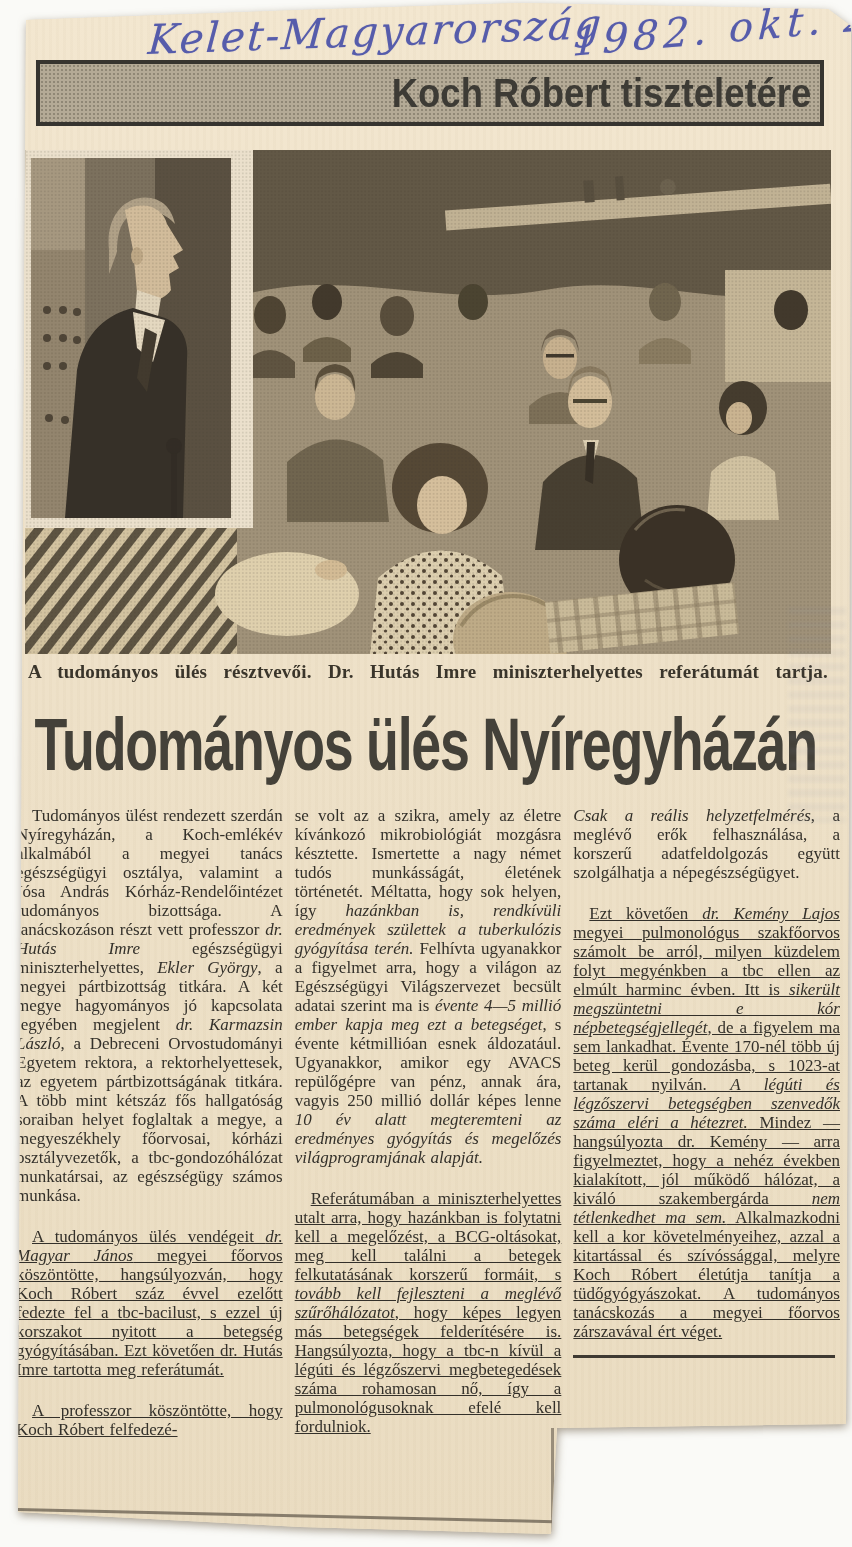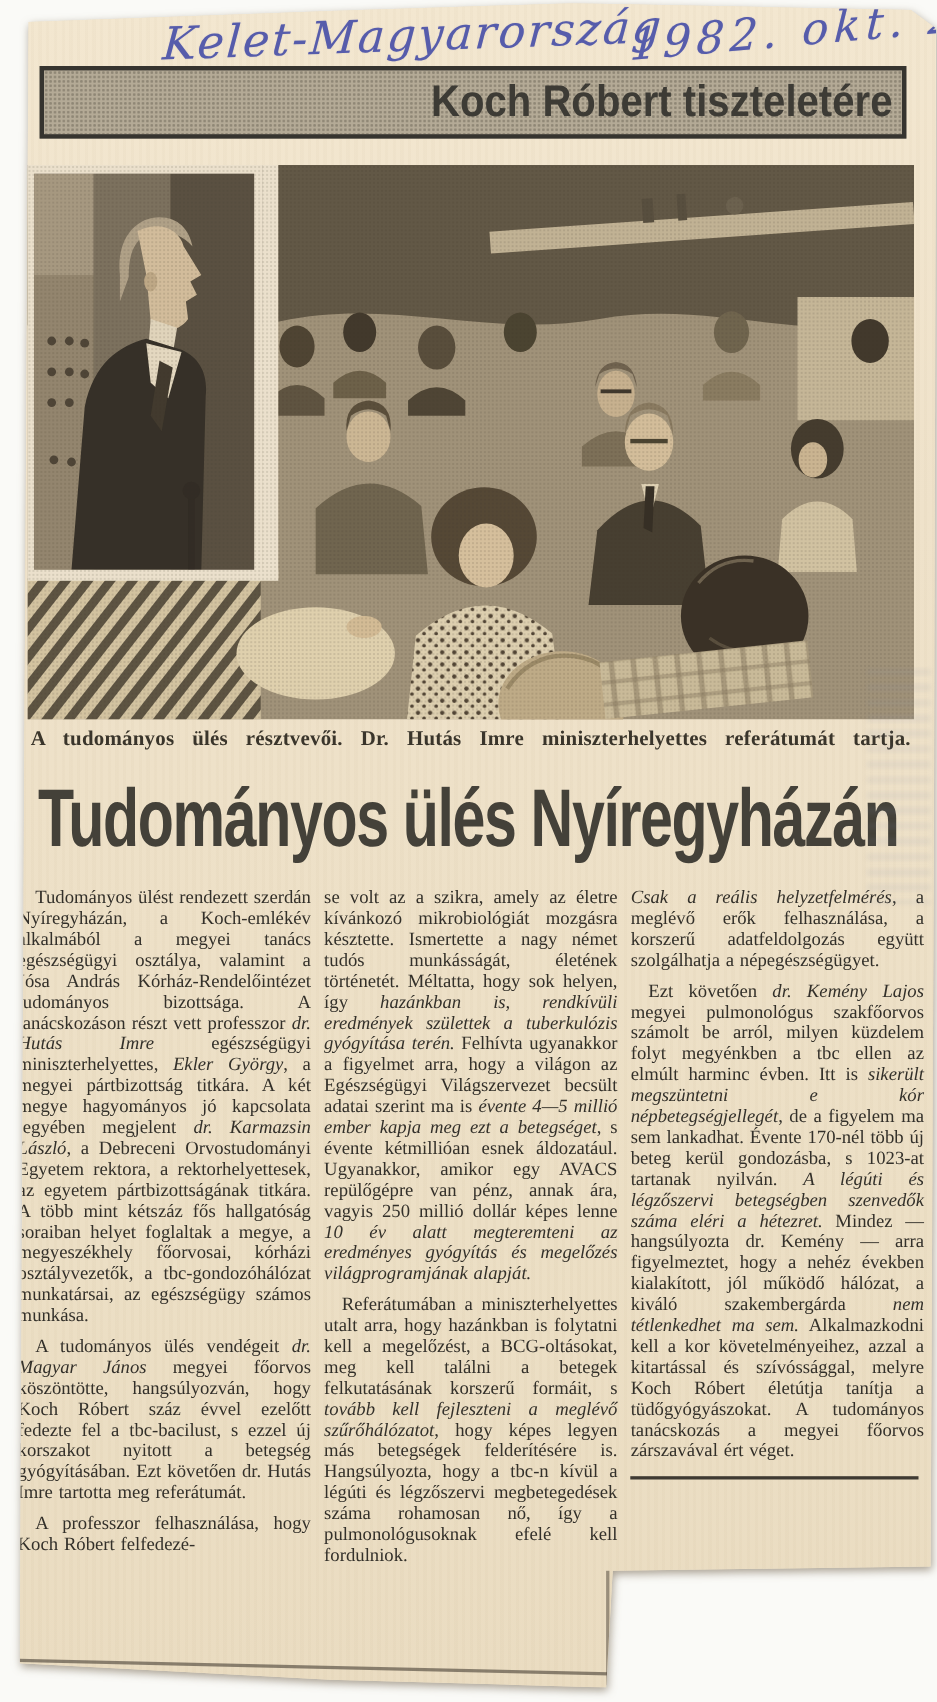--- a/index.html
+++ b/index.html
@@ -81,21 +81,21 @@
 
   
   .article{
     position:absolute;left:16px;top:806px;width:824px;height:730px;
     display:grid;grid-template-columns:1fr 1fr 1fr;column-gap:12px;
     font-size:17px;line-height:19px;
     text-align:justify;
   }
   .article p{margin:0;word-spacing:1px;}
   .article p.indent{text-indent:16px;}
-  .article p.spaced{margin-top:9px;}
+  .article p.spaced{margin-top:22px;text-decoration:underline;}
   .end-rule{height:3px;margin-top:14px;width:98%;}
 
   
   .edge-bottom{position:absolute;left:14px;top:1514px;width:540px;height:3px;
     background:rgba(55,47,38,.55);transform:rotate(1.3deg);}
   .edge-vert{position:absolute;left:551px;top:1428px;width:3px;height:104px;
     background:rgba(55,47,38,.45);}
   .artifact{position:absolute;background:#2e2c28;border-radius:2px;}
   .a1{left:2px;top:60px;width:10px;height:58px;}
   .a2{left:6px;top:166px;width:6px;height:20px;}
@@ -242,21 +242,21 @@
       <div class="caption">A tudományos ülés résztvevői. Dr. Hutás Imre miniszterhelyettes referátumát tartja.</div>
 
       <div class="headline" style="color: rgb(68, 65, 57);">
         <span>Tudományos ülés Nyíregyházán</span>
       </div>
 
       <div class="article" style="color: rgb(51, 48, 42);">
         <div class="col">
           <p class="indent">Tudományos ülést rendezett szerdán Nyíregyházán, a Koch-emlékév alkalmából a megyei tanács egészségügyi osztálya, valamint a Jósa András Kórház-Rendelőintézet tudományos bizottsága. A tanácskozáson részt vett professzor <i>dr. Hutás Imre</i> egészségügyi miniszterhelyettes, <i>Ekler György</i>, a megyei pártbizottság titkára. A két megye hagyományos jó kapcsolata jegyében megjelent <i>dr. Karmazsin László</i>, a Debreceni Orvostudományi Egyetem rektora, a rektorhelyettesek, az egyetem pártbizottságának titkára. A több mint kétszáz fős hallgatóság soraiban helyet foglaltak a megye, a megyeszékhely főorvosai, kórházi osztályvezetők, a tbc-gondozóhálózat munkatársai, az egészségügy számos munkása.</p>
           <p class="indent spaced">A tudományos ülés vendégeit <i>dr. Magyar János</i> megyei főorvos köszöntötte, hangsúlyozván, hogy Koch Róbert száz évvel ezelőtt fedezte fel a tbc-bacilust, s ezzel új korszakot nyitott a betegség gyógyításában. Ezt követően dr. Hutás Imre tartotta meg referátumát.</p>
-          <p class="indent spaced">A professzor felhasználása, hogy Koch Róbert felfedezé-</p>
+          <p class="indent spaced">A professzor köszöntötte, hogy Koch Róbert felfedezé-</p>
         </div>
         <div class="col">
           <p>se volt az a szikra, amely az életre kívánkozó mikrobiológiát mozgásra késztette. Ismertette a nagy német tudós munkásságát, életének történetét. Méltatta, hogy sok helyen, így <i>hazánkban is, rendkívüli eredmények születtek a tuberkulózis gyógyítása terén.</i> Felhívta ugyanakkor a figyelmet arra, hogy a világon az Egészségügyi Világszervezet becsült adatai szerint ma is <i>évente 4—5 millió ember kapja meg ezt a betegséget</i>, s évente kétmillióan esnek áldozatául. Ugyanakkor, amikor egy AVACS repülőgépre van pénz, annak ára, vagyis 250 millió dollár képes lenne <i>10 év alatt megteremteni az eredményes gyógyítás és megelőzés világprogramjának alapját.</i></p>
           <p class="indent spaced">Referátumában a miniszterhelyettes utalt arra, hogy hazánkban is folytatni kell a megelőzést, a BCG-oltásokat, meg kell találni a betegek felkutatásának korszerű formáit, s <i>tovább kell fejleszteni a meglévő szűrőhálózatot</i>, hogy képes legyen más betegségek felderítésére is. Hangsúlyozta, hogy a tbc-n kívül a légúti és légzőszervi megbetegedések száma rohamosan nő, így a pulmonológusoknak efelé kell fordulniok.</p>
         </div>
         <div class="col">
           <p><i>Csak a reális helyzetfelmérés</i>, a meglévő erők felhasználása, a korszerű adatfeldolgozás együtt szolgálhatja a népegészségügyet.</p>
           <p class="indent spaced">Ezt követően <i>dr. Kemény Lajos</i> megyei pulmonológus szakfőorvos számolt be arról, milyen küzdelem folyt megyénkben a tbc ellen az elmúlt harminc évben. Itt is <i>sikerült megszüntetni e kór népbetegségjellegét</i>, de a figyelem ma sem lankadhat. Évente 170-nél több új beteg kerül gondozásba, s 1023-at tartanak nyilván. <i>A légúti és légzőszervi betegségben szenvedők száma eléri a hétezret.</i> Mindez — hangsúlyozta dr. Kemény — arra figyelmeztet, hogy a nehéz években kialakított, jól működő hálózat, a kiváló szakembergárda <i>nem tétlenkedhet ma sem.</i> Alkalmazkodni kell a kor követelményeihez, azzal a kitartással és szívóssággal, melyre Koch Róbert életútja tanítja a tüdőgyógyászokat. A tudományos tanácskozás a megyei főorvos zárszavával ért véget.</p>
           <div class="end-rule" style="background-color: rgb(63, 58, 50);"></div>
         </div>

